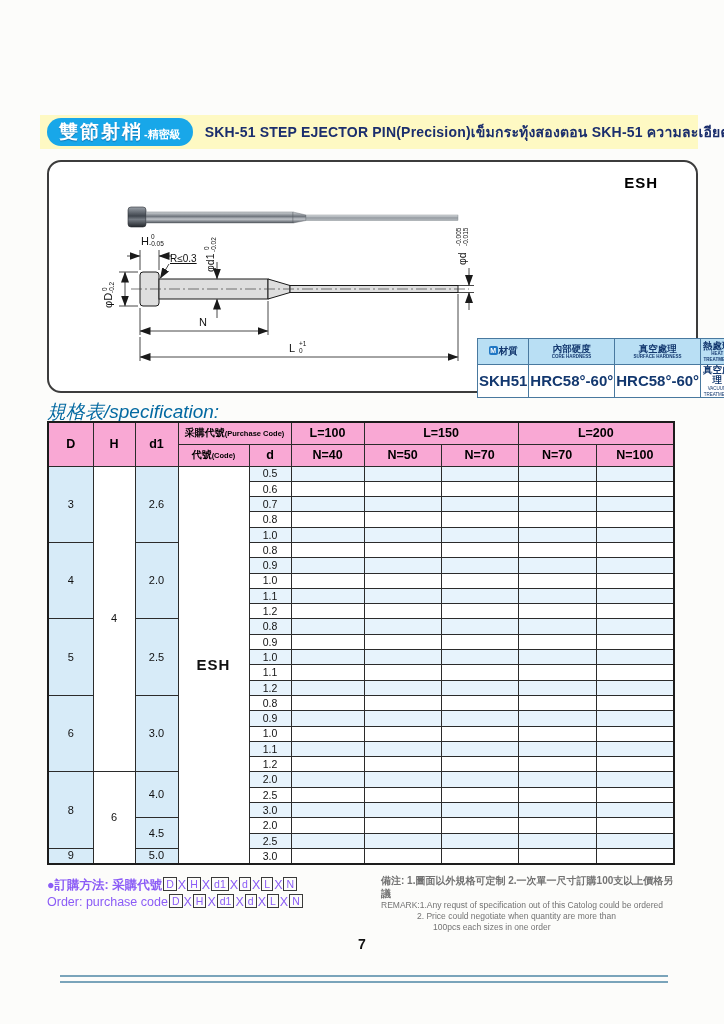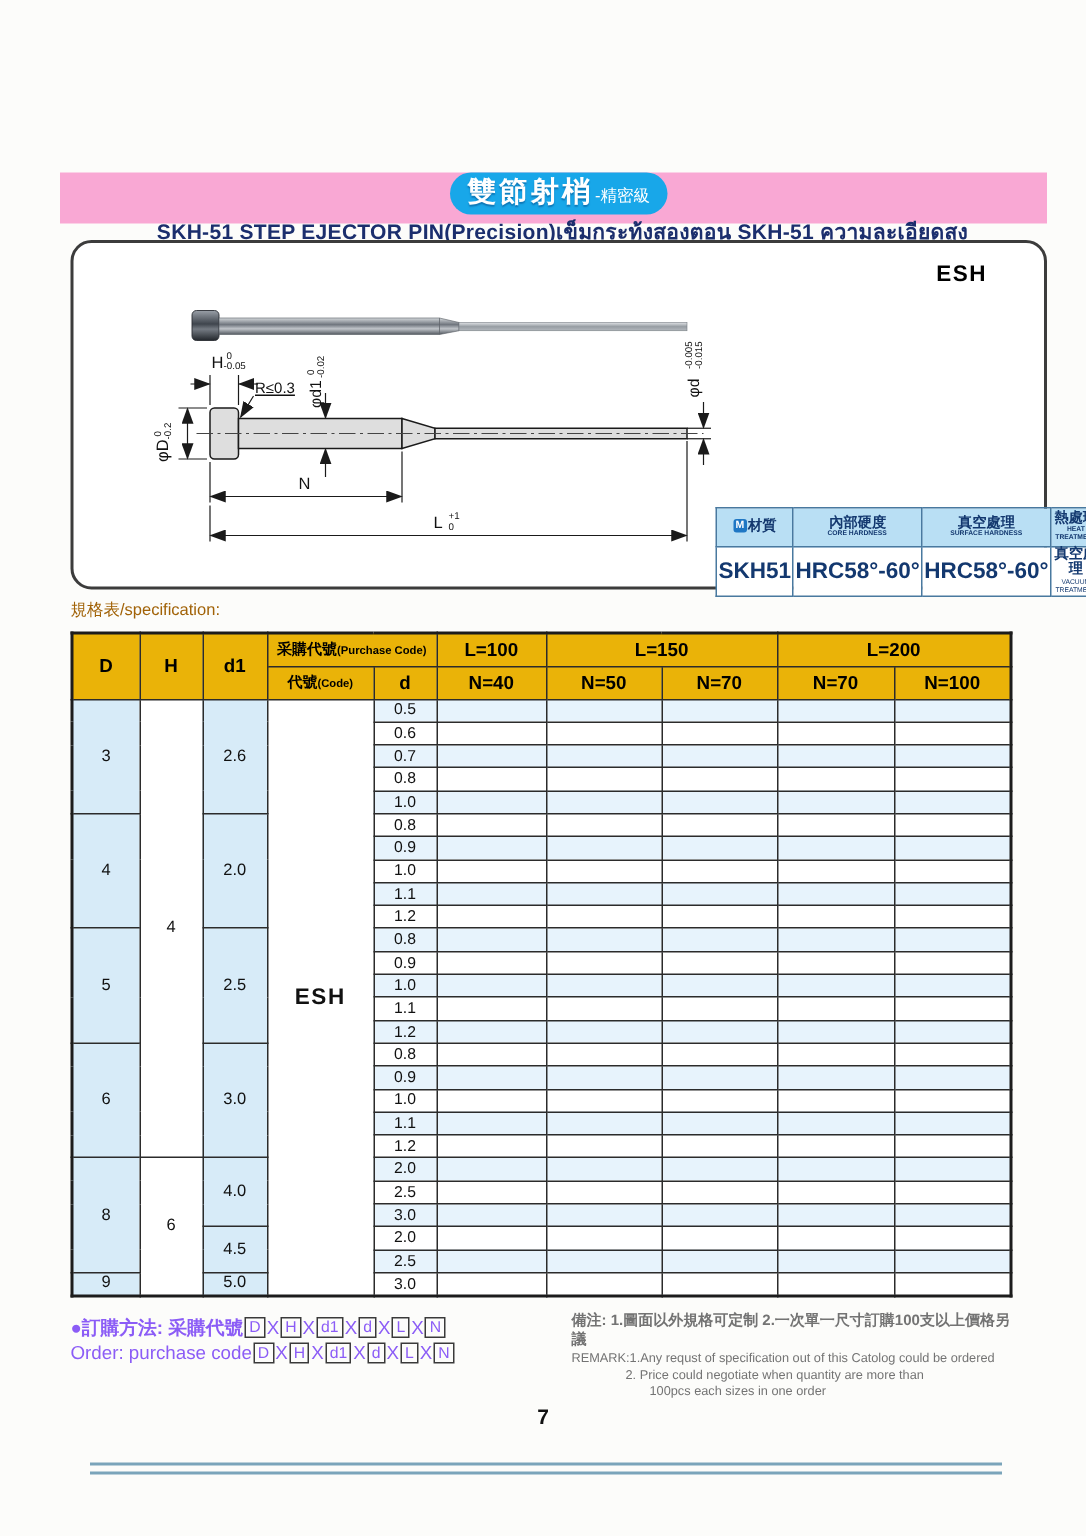--- a/index.html
+++ b/index.html
@@ -5,28 +5,28 @@
   * { margin:0; padding:0; box-sizing:border-box; }
   html,body { background:#e8e8e8; }
   .page {
     position:relative; width:724px; height:1024px; margin:0 auto;
     background:#fcfcfa; font-family:"Liberation Sans", sans-serif; color:#111;
     overflow:hidden;
   }
   
   .header-strip {
     position:absolute; left:40px; top:115px; width:658px; height:34px;
-    background:#f9a8d4; display:flex; align-items:center;flex-direction:column;
+    background:#fef9c3; display:flex; align-items:center;
   }
   .badge {
     margin-left:7px; background:#18a7e9; border-radius:16px; height:28px;
     display:flex; align-items:baseline; padding:0 12px; color:#fff; flex:0 0 auto;
   }
   .badge-main { font-size:19px; font-weight:bold; letter-spacing:2px; line-height:28px; text-shadow:0 1px 1px rgba(0,60,120,.45); }
-  .badge-sub { font-size:11px; font-weight:normal; margin-left:1px; }
+  .badge-sub { font-size:11px; font-weight:bold; margin-left:1px; }
   .header-title { margin-left:12px; color:#1b2e6d; font-weight:bold; font-size:14px; letter-spacing:.2px; white-space:nowrap; }
   
   .panel {
     position:absolute; left:47px; top:160px; width:651px; height:233px;
     border:2px solid #3c3c3c; border-radius:14px; background:#fff;
   }
   .panel svg { position:absolute; left:0; top:0; }
   .esh-label { position:absolute; right:38px; top:12px; font-size:15px; font-weight:bold; color:#000; letter-spacing:1px; }
   .mat-table {
     position:absolute; left:428px; top:176px; border-collapse:collapse;
@@ -36,28 +36,28 @@
   .mat-table th { background:#b9dff4; height:26px; font-weight:bold; }
   .mat-table td { background:#fff; height:24px; }
   .mat-zh { font-size:9.5px; line-height:1.1; display:block; }
   .mat-en { font-size:5px; line-height:1.1; display:block; transform:scale(.9); }
   .m-badge {
     display:inline-block; width:9px; height:9px; background:#1f77c4; color:#fff;
     font-size:7px; line-height:9px; border-radius:2px; margin-right:1px; vertical-align:1px;
   }
   .mat-val { font-size:15px; font-weight:bold; }
   
-  .spec-title { position:absolute; left:47px; top:399px; font-size:11px; color:#a16207; }
+  .spec-title { position:absolute; left:47px; top:399px; font-size:19px; color:#0369a1;font-style:italic; }
   .spec-table {
     position:absolute; left:47px; top:421px; width:627px; border-collapse:collapse;
     table-layout:fixed; text-align:center; font-size:10.5px;
   }
   .spec-table th, .spec-table td { border:1px solid #2b2b2b; padding:0; }
   .spec-table { border:2px solid #1c1c1c; }
-  .spec-table thead th { background:#eab308; height:22px; font-size:12.5px; font-weight:bold; color:#000; }
+  .spec-table thead th { background:#f9a8d4; height:22px; font-size:12.5px; font-weight:bold; color:#000; }
   .spec-table thead .small-hdr { font-size:10px; }
   .spec-table thead .tiny { font-size:7.5px; font-weight:bold; }
   .spec-table tbody td { height:15.3px; line-height:1; }
   .cD, .cD1 { background:#d7ebf8; font-size:11px; }
   .cH { background:#fff; font-size:11px; }
   .cCode { background:#fff; font-weight:bold; font-size:15px; letter-spacing:1px; }
   .r-odd .cd, .r-odd .cData { background:#e7f3fc; }
   .r-even .cd, .r-even .cData { background:#ffffff; }
   
   .order-block { position:absolute; left:47px; top:877px; font-size:12.5px; line-height:17px; color:#8b5cf6; }

